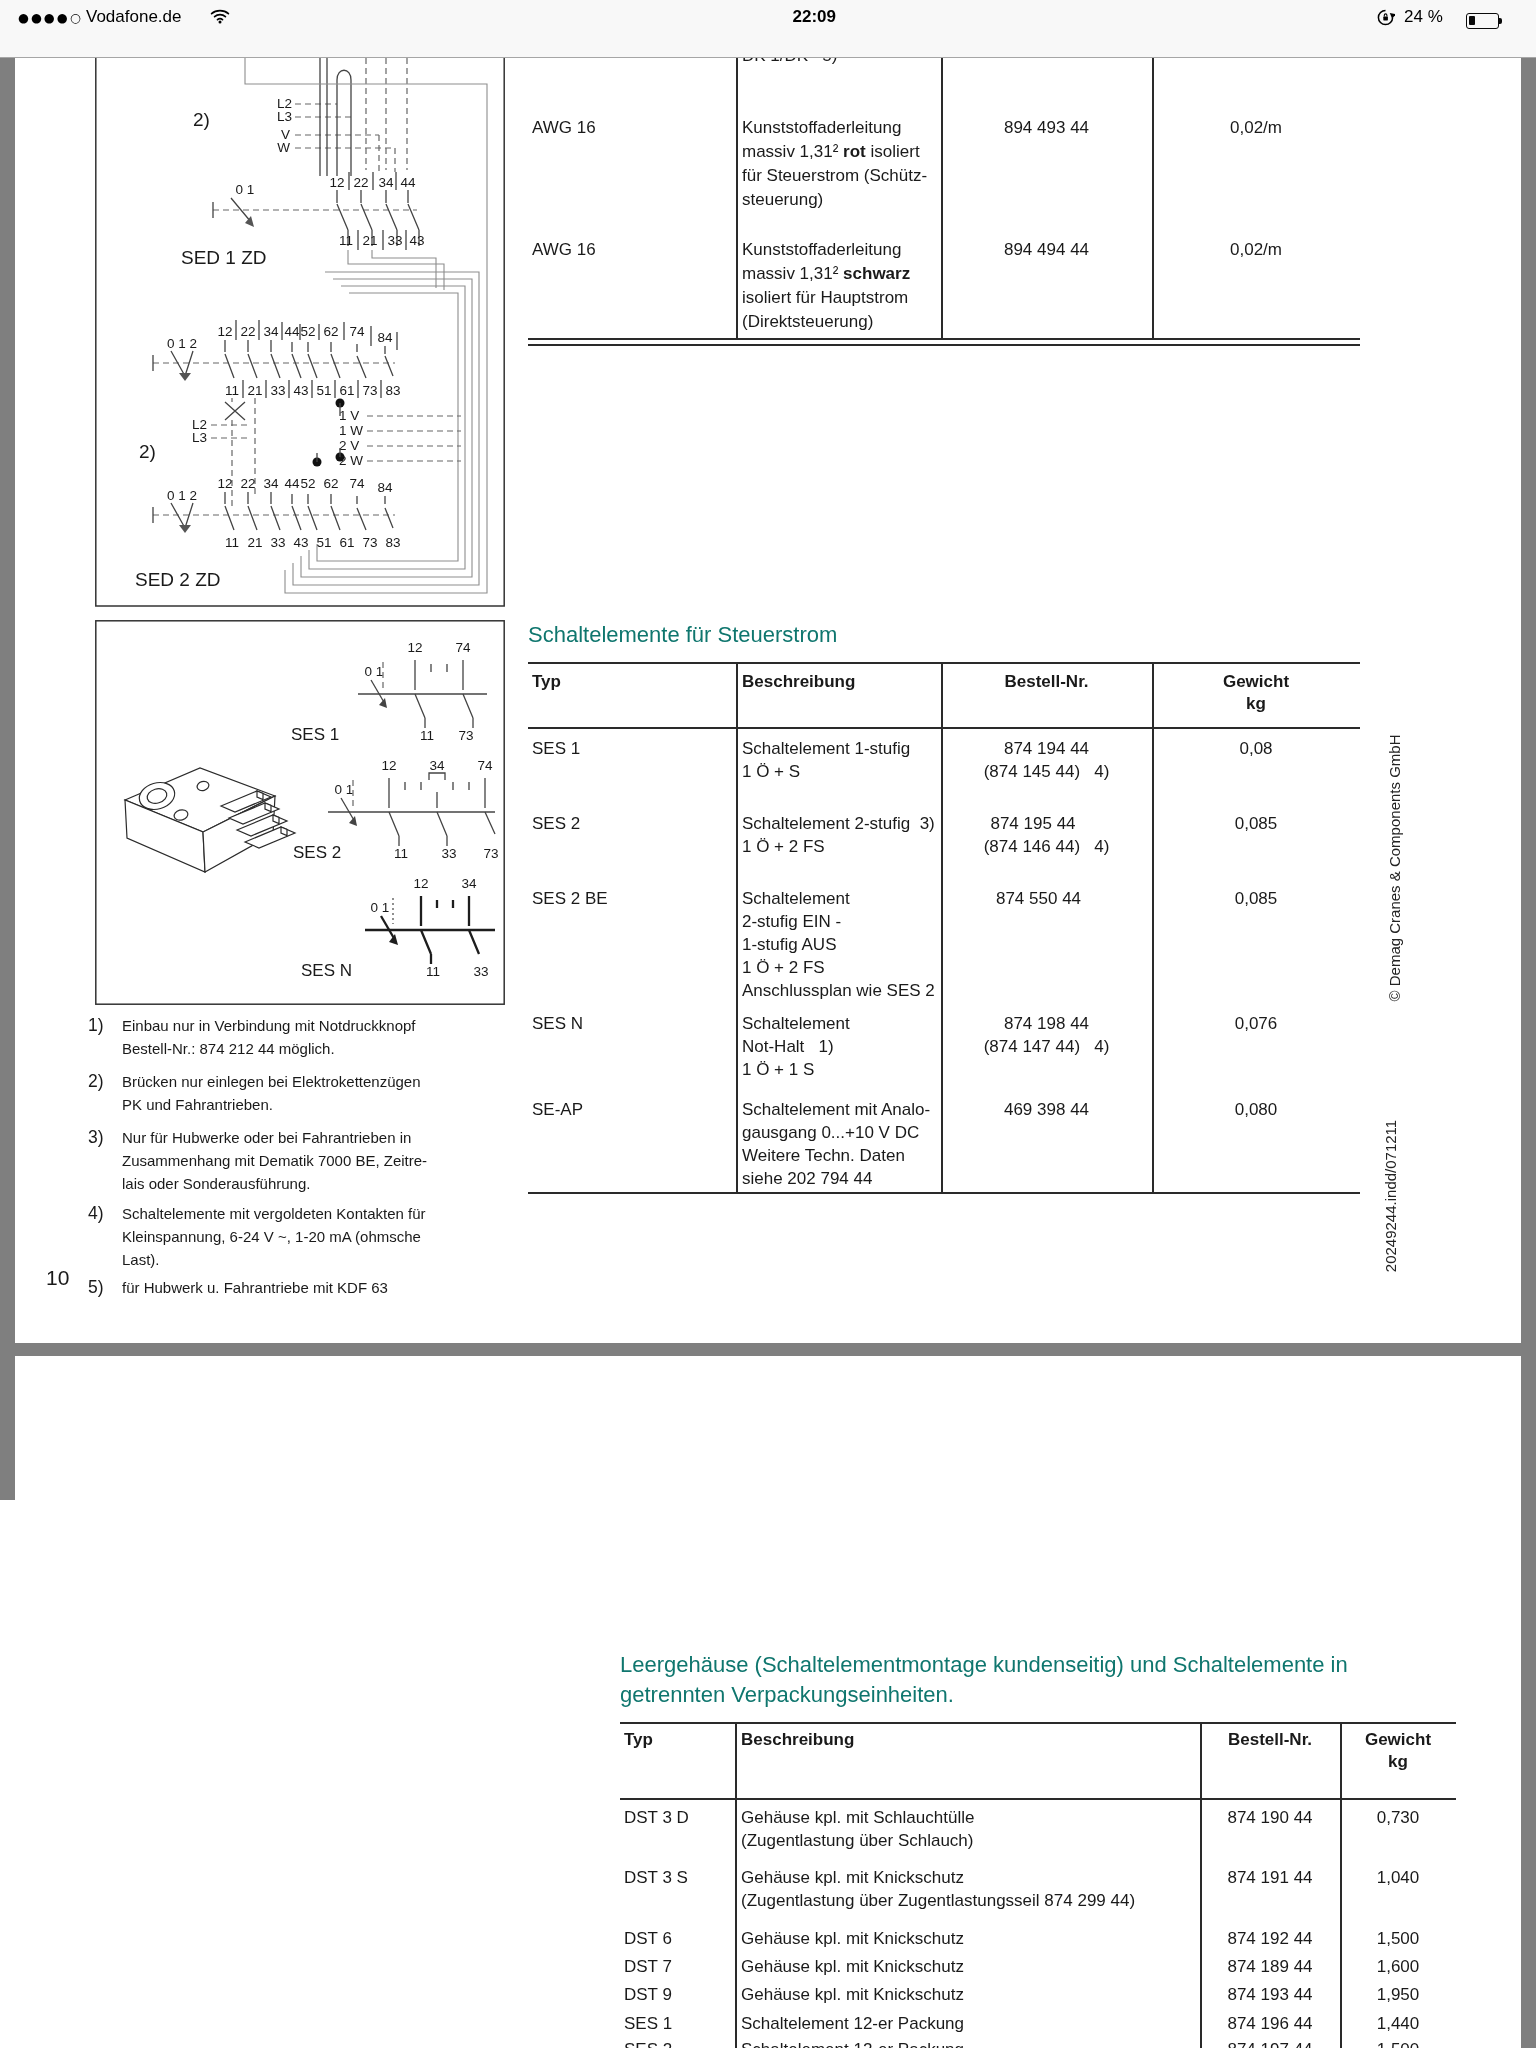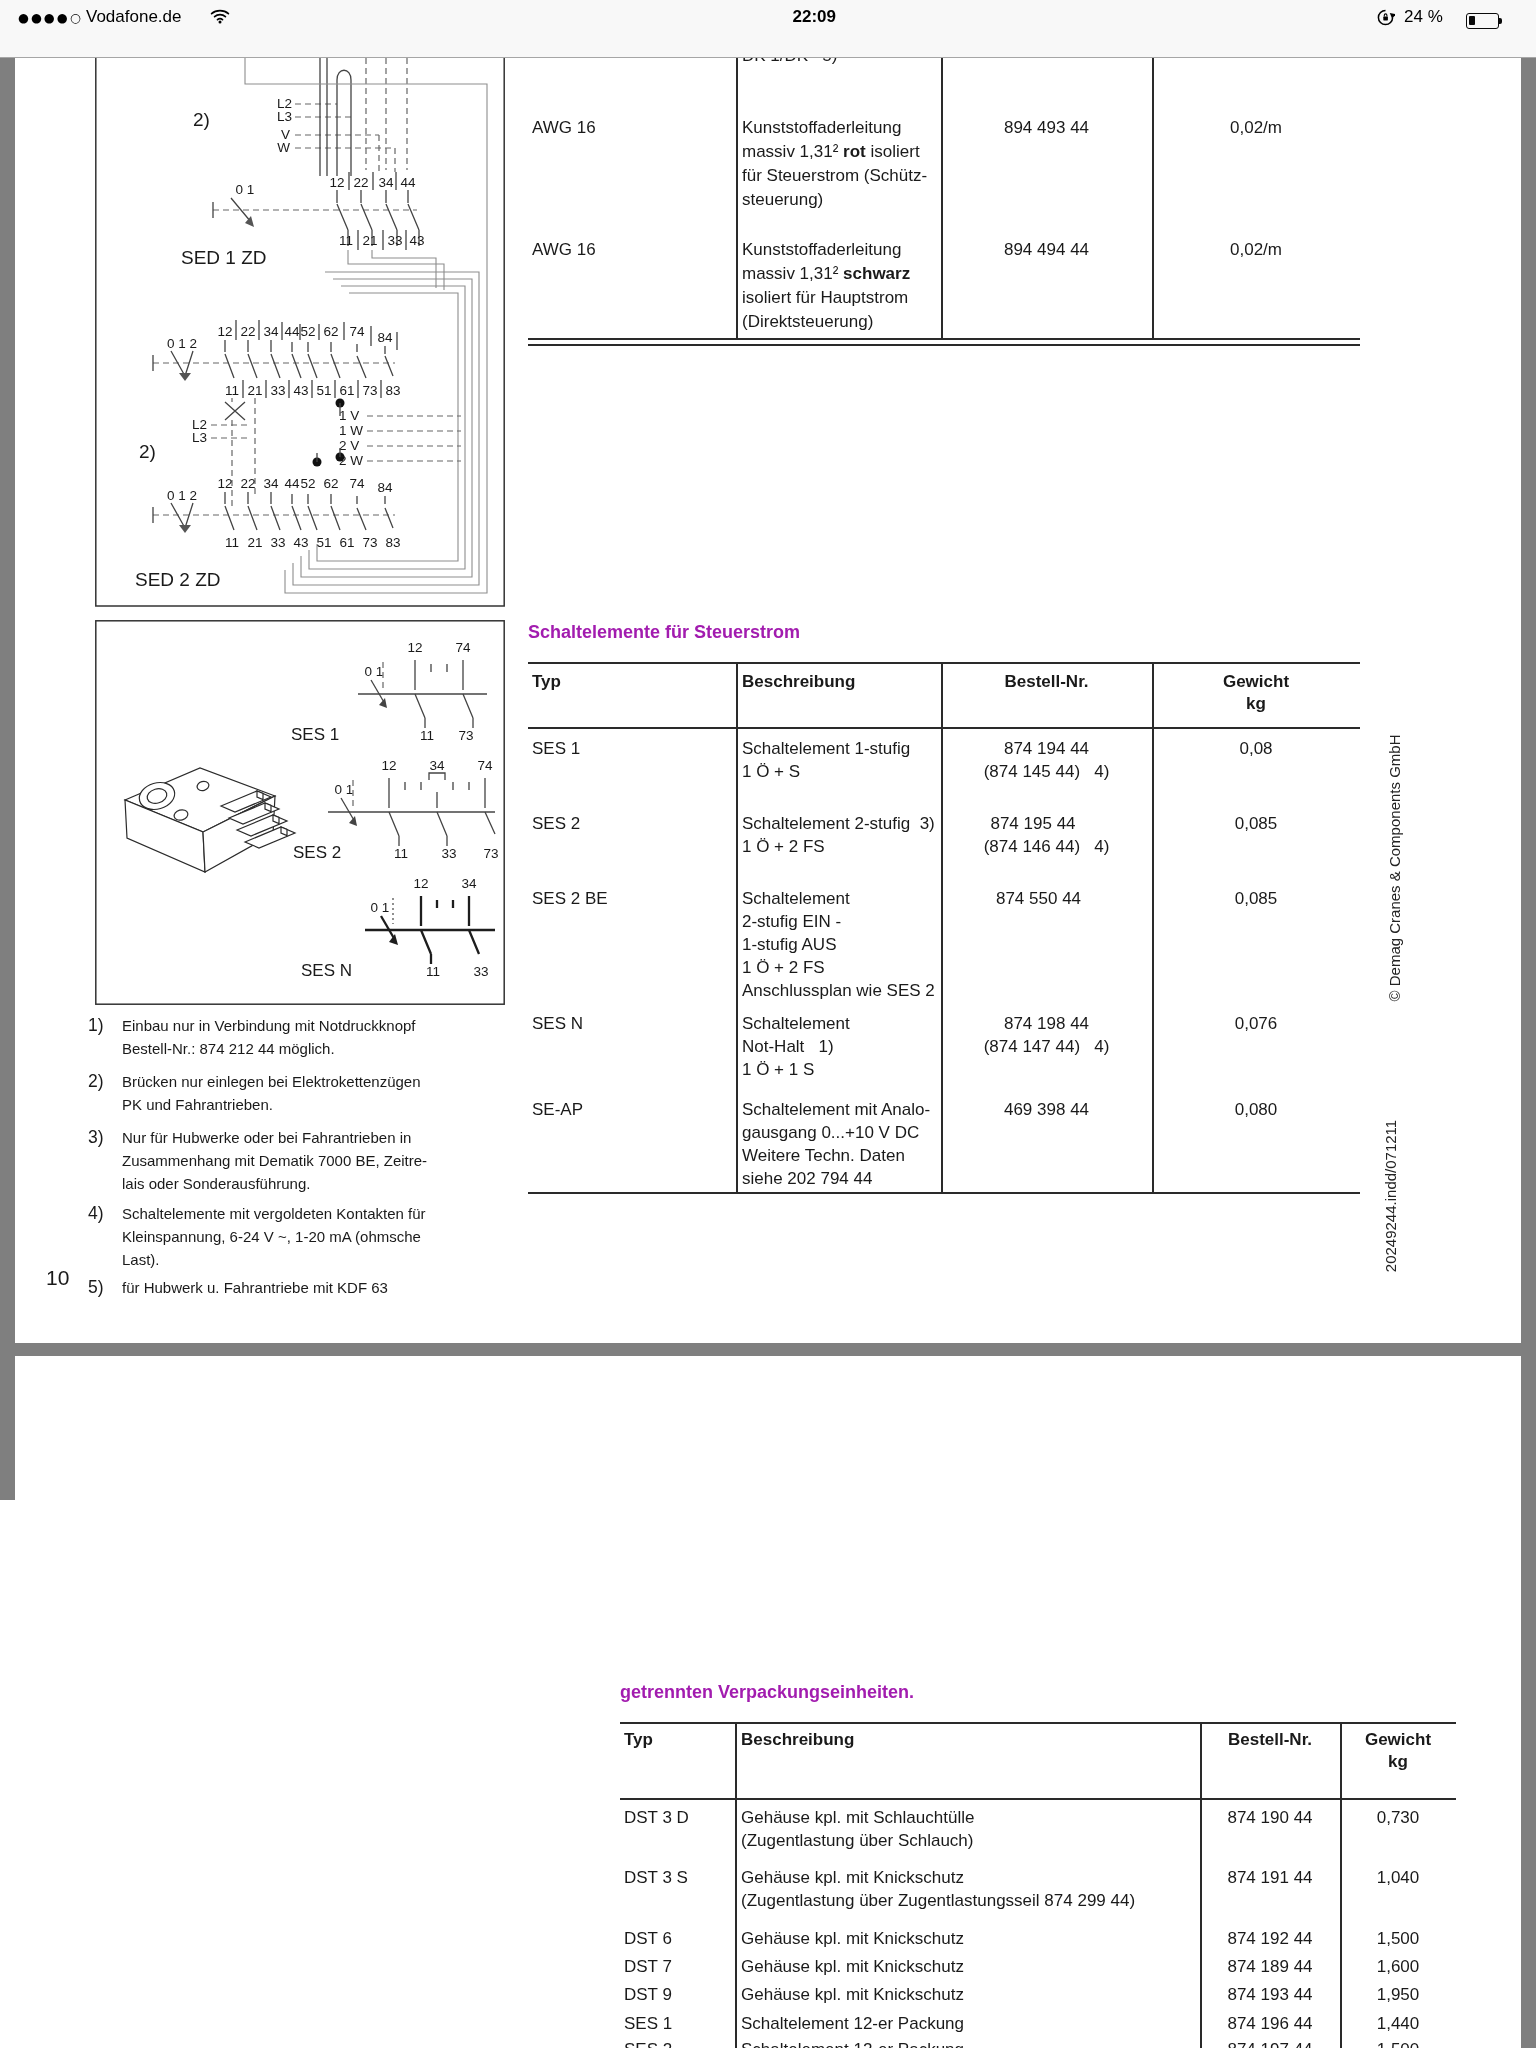--- a/index.html
+++ b/index.html
@@ -3,21 +3,21 @@
 <meta charset="utf-8">
 <style>
   html,body{margin:0;padding:0}
   body{width:1536px;height:2048px;background:#fff;overflow:hidden;position:relative;
        font-family:"Liberation Sans",sans-serif;-webkit-font-smoothing:antialiased}
   .abs{position:absolute}
   .t{position:absolute;font-size:17px;line-height:23px;color:#1a1a1a;white-space:pre}
   .t24{line-height:24px}
   .b{font-weight:bold}
   .ctr{text-align:center}
-  .h1{position:absolute;font-size:18px;font-weight:bold;color:#a21caf;white-space:pre}
+  .h1{position:absolute;font-size:22px;font-weight:normal;color:#0f766e;white-space:pre}
   .vl{position:absolute;width:1.5px;background:#2a2a2a}
   .hl{position:absolute;background:#2a2a2a}
   .gray{position:absolute;background:#7f7f7f}
   .fn-num{position:absolute;font-size:17.5px;line-height:23px;color:#1a1a1a}
   .fn-txt{position:absolute;font-size:15px;line-height:23px;color:#1a1a1a;white-space:pre}
   .pagenum{position:absolute;font-size:21px;color:#1a1a1a}
   .vtext{position:absolute;font-size:15px;color:#232323;white-space:nowrap;
          transform:translate(-50%,-50%) rotate(-90deg)}
   
   .topbar{position:absolute;left:0;top:0;width:1536px;height:57px;background:#f8f8f8;
@@ -330,20 +330,21 @@
       <div class="pagenum" style="left:31px;top:1208px">10</div>
       <div class="fn-num" style="left:73px;top:1218px">5)</div>
       <div class="fn-txt" style="left:107px;top:1218px">für Hubwerk u. Fahrantriebe mit KDF 63</div>
     </div>
 
     <div class="vtext" style="left:1379px;top:810px">© Demag Cranes &amp; Components GmbH</div>
     <div class="vtext" style="left:1375px;top:1138px">20249244.indd/071211</div>
   </div>
 
   <div class="abs" style="left:15px;top:1356px;width:1506px;height:692px">
+    <div class="h1" style="left:605px;top:296px">Leergehäuse (Schaltelementmontage kundenseitig) und Schaltelemente in</div>
     <div class="h1" style="left:605px;top:326px">getrennten Verpackungseinheiten.</div>
 
     <div>
       <div class="hl" style="left:605px;top:366px;width:836px;height:2px"></div>
       <div class="hl" style="left:605px;top:442px;width:836px;height:2px"></div>
       <div class="vl" style="left:720px;top:366px;height:326px"></div>
       <div class="vl" style="left:1185px;top:366px;height:326px"></div>
       <div class="vl" style="left:1325px;top:366px;height:326px"></div>
 
       <div class="t b" style="left:609px;top:372px">Typ</div>

